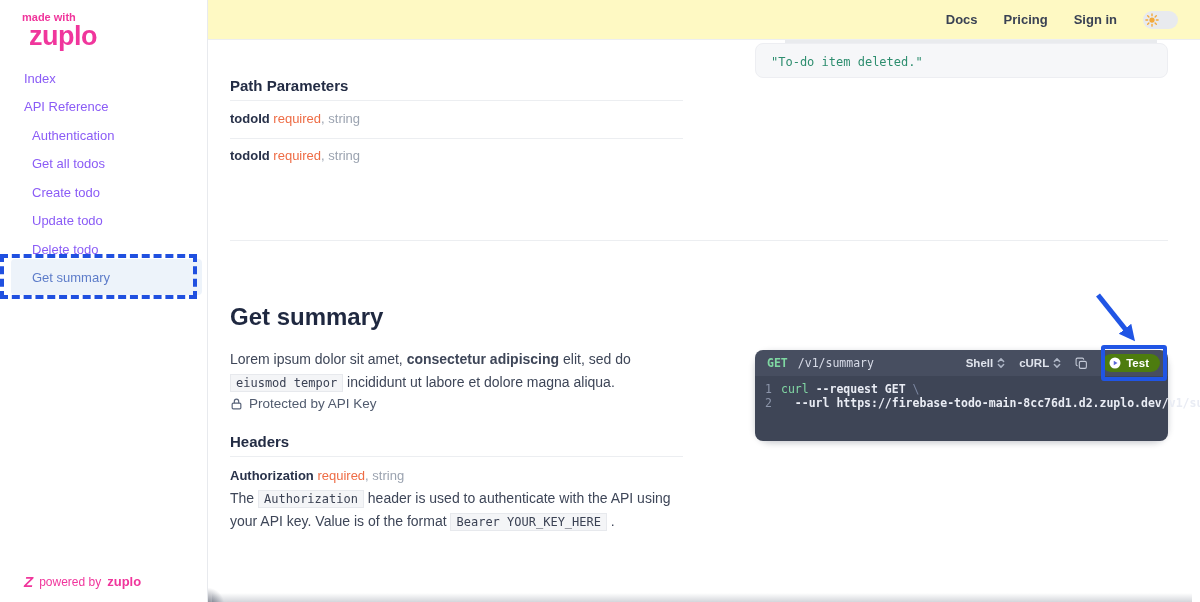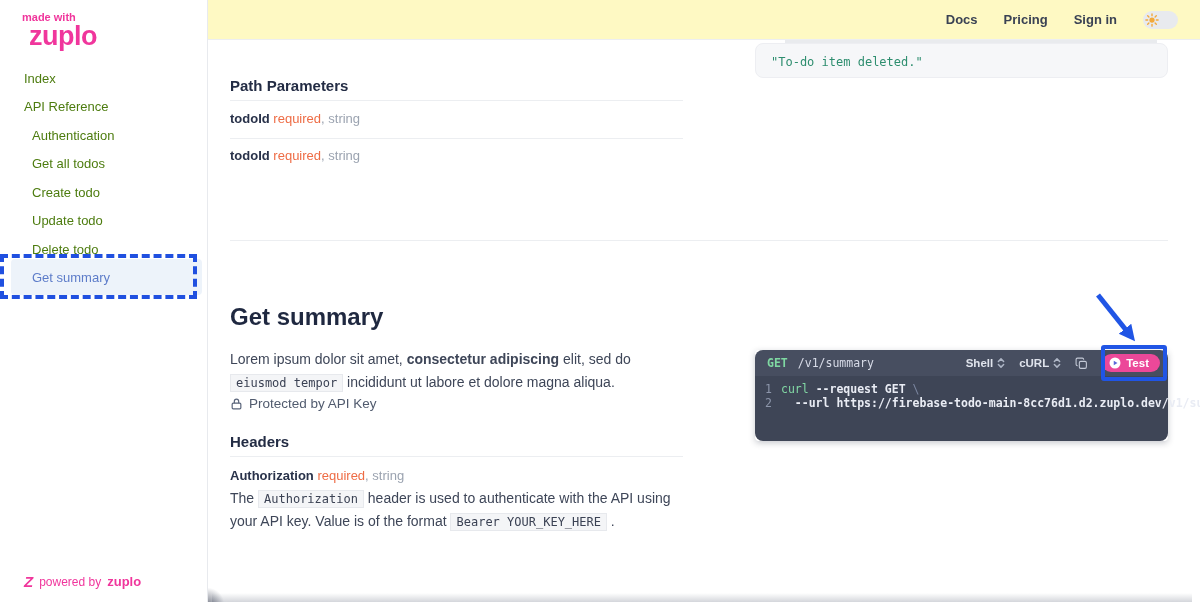--- a/index.html
+++ b/index.html
@@ -10,21 +10,21 @@
   }
   .mono { font-family:"DejaVu Sans Mono", monospace; }
 
   
   .sidebar { position:absolute; left:8px; top:0; width:200px; height:602px;
     background:#fff; border-right:1px solid #e8eaee; z-index:5; }
   .logo-block { padding:12px 0 0 14px; line-height:1; }
   .logo-madewith { color:#f0369c; font-size:11px; font-weight:700; display:block; }
   .logo-zuplo { color:#f0369c; font-size:27px; font-weight:800; letter-spacing:-0.5px; margin-left:7px; display:block; }
   .nav-item { position:absolute; left:0; width:199px; height:24px; display:flex; align-items:center;
-    font-size:13px; color:#4d7c0f; padding-left:16px; cursor:pointer; }
+    font-size:13px; color:#8b5cf6; padding-left:16px; cursor:pointer; }
   .nav-item.indent { padding-left:24px; }
   .nav-item.active { left:3px; width:191px; height:36px; background:#edf3fa; border-radius:4px; color:#5d7cc9; padding-left:21px; }
   .footer-brand { position:absolute; left:16px; bottom:13px; display:flex; align-items:center; gap:6px; }
   .z-mark { color:#f0369c; font-weight:900; font-size:15px; font-style:italic; line-height:1; }
   .powered-by { color:#f0369c; font-size:12px; font-weight:500; }
   .powered-zuplo { color:#f0369c; font-size:13px; font-weight:800; }
 
   
   .topbar { position:absolute; left:200px; top:0; width:1000px; height:40px; background:#fef9c3;
     border-bottom:1px solid #eceef1; display:flex; align-items:center; justify-content:flex-end;
@@ -49,29 +49,29 @@
   .protected { position:absolute; display:flex; align-items:center; gap:6px; font-size:13.5px; color:#515b6e; }
 
   
   .light-code { position:absolute; left:755px; top:43px; width:413px; height:35px;
     background:#f6f7f9; border:1px solid #edeef2; border-radius:8px; }
   .light-code-strip { position:absolute; left:785px; top:34px; width:372px; height:9px; background:#e9ebee; }
   .light-code-text { position:absolute; left:771px; top:55px; font-size:12px; color:#2e8e6f; }
 
   
   .code-panel { position:absolute; left:755px; top:350px; width:413px; height:91px;
-    border-radius:4px; box-shadow:0 2px 6px rgba(30,40,60,0.25); }
+    border-radius:16px; box-shadow:0 2px 6px rgba(30,40,60,0.25); }
   .code-header { height:26px; background:#474e60; border-radius:8px 8px 0 0;
     display:flex; align-items:center; padding:0 8px 0 12px; gap:10px; }
   .code-method { color:#7fd9a2; font-size:11.5px; font-weight:700; }
   .code-path { color:#d8dce8; font-size:11.5px; }
   .code-header-right { margin-left:auto; display:flex; align-items:center; gap:14px; }
   .lang-select { display:flex; align-items:center; gap:4px; color:#dfe3ec; font-size:11.5px; font-weight:600; cursor:pointer; }
   .copy-btn { cursor:pointer; display:flex; }
-  .test-btn { display:flex; align-items:center; gap:5px; background:#ec4899; color:#fff;
+  .test-btn { display:flex; align-items:center; gap:5px; background:#4d7c0f; color:#fff;
     font-size:11.5px; font-weight:600; border:none; border-radius:12px; padding:3px 11px 3px 7px; cursor:pointer; }
   .code-body { height:65px; background:#3e4556; border-radius:0 0 8px 8px; padding:7px 0 0 10px;
     font-size:11.5px; line-height:13.5px; }
   .code-line { white-space:pre; }
   .ln { color:#8d96ab; display:inline-block; width:16px; }
   .c-green { color:#82d8a4; }
   .c-white { color:#e9ecf4; font-weight:700; }
   .c-dim { color:#7b86a0; }
 
   

